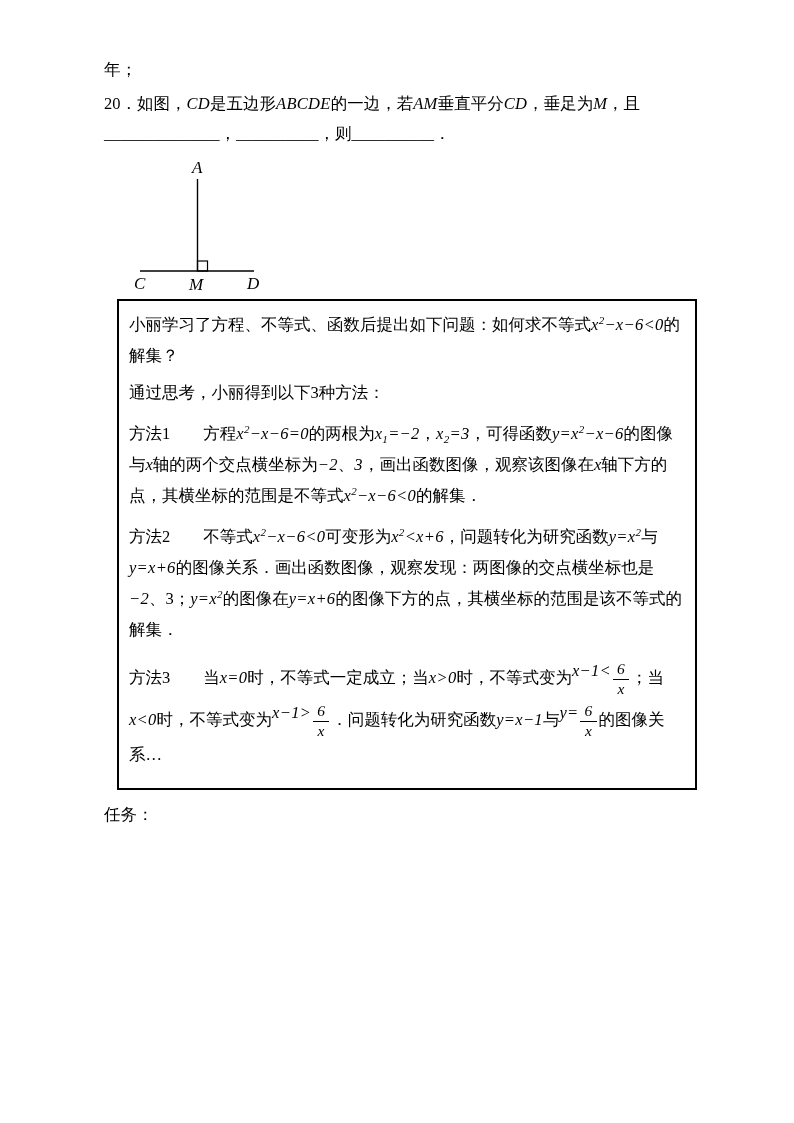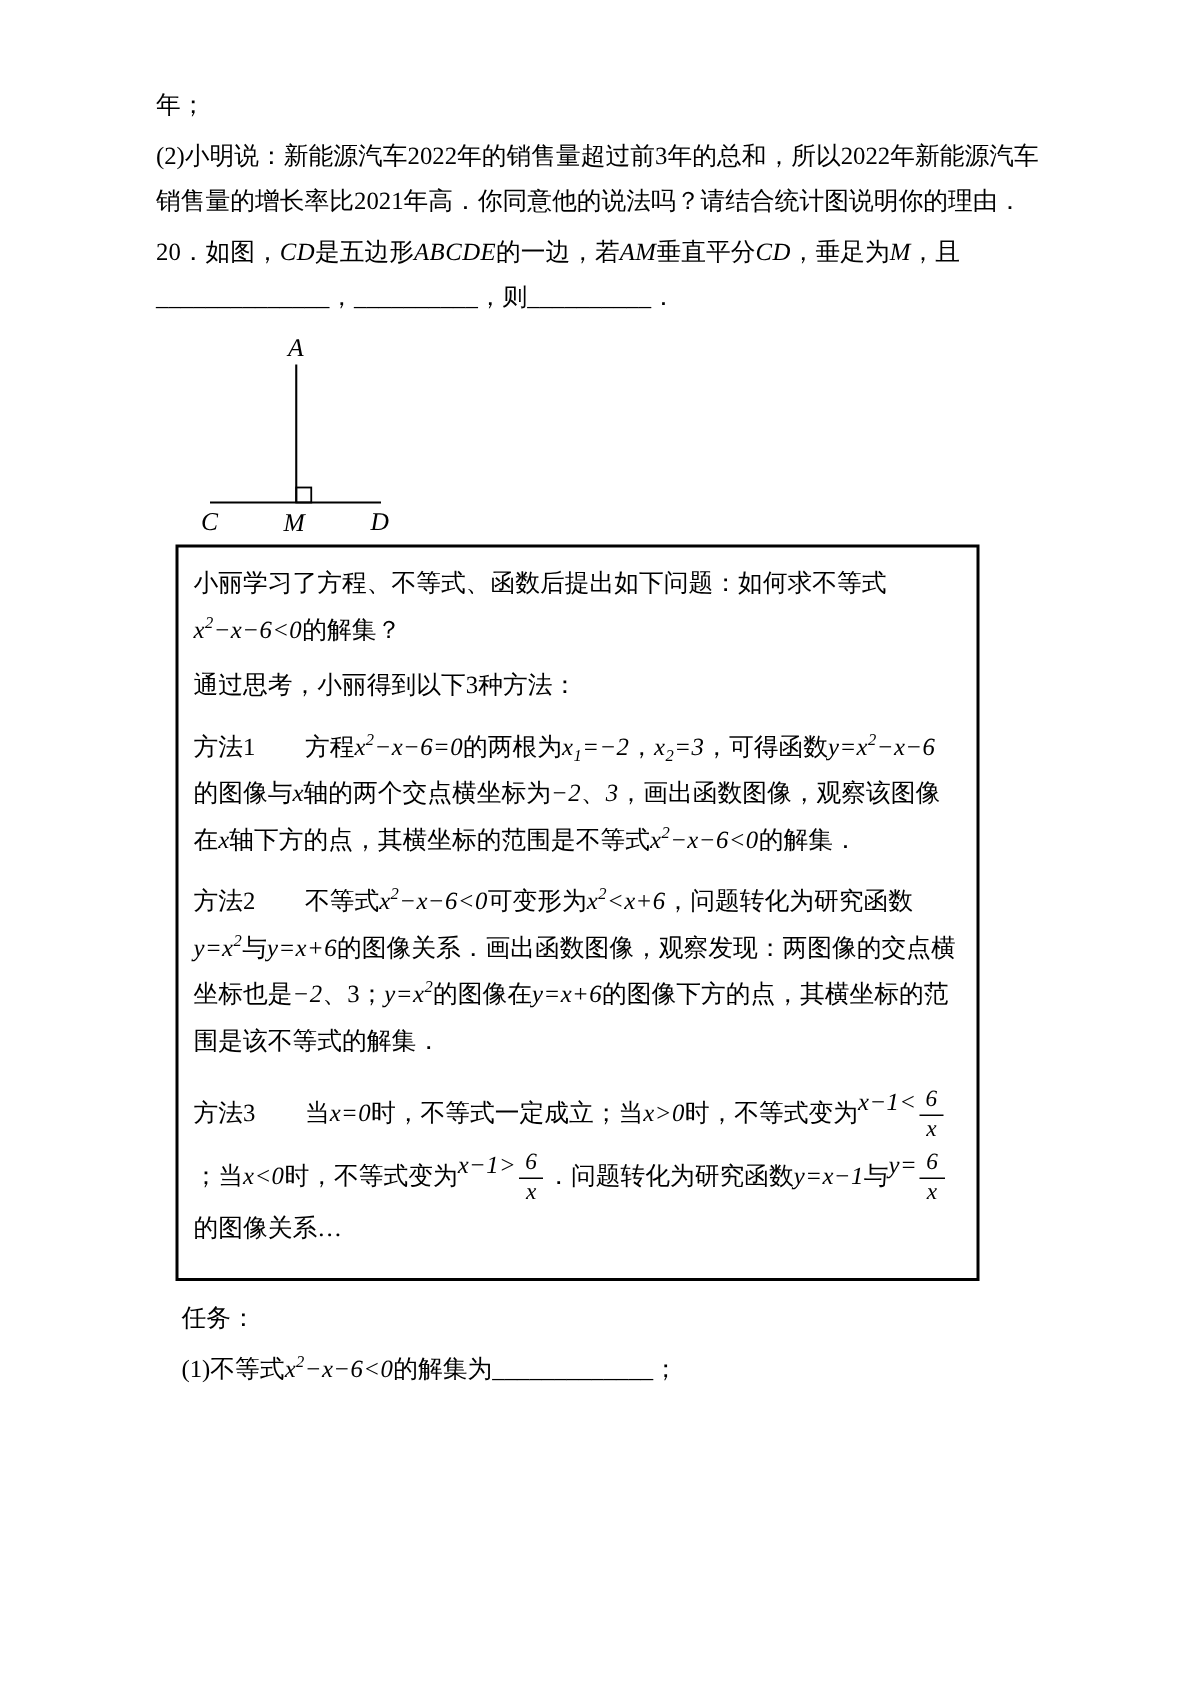--- a/index.html
+++ b/index.html
@@ -50,42 +50,41 @@
     border-bottom: 1.8px solid #000;
     padding: 0 4px 1px 4px;
   }
   .frac .den { display: block; padding-top: 1px; }
   .figure-wrap {
     margin: 8px 0 8px 26px;
     height: 134px;
   }
   .reading-box {
     box-sizing: border-box;
-    width: 536px;
+    width: 580px;
     margin: 4px 0 10px 13px;
     border: 2px solid #000;
     padding: 8px 12px 12px 10px;
   }
   .reading-box p.line { margin: 0 0 6px 0; line-height: 31px; }
   .reading-box p.method { margin-top: 10px; }
-  .tasks p.line { margin-left: 17px; }
+  .tasks p.line { margin-left: 0; }
   svg text {
     font-family: "Liberation Serif", "DejaVu Serif", serif;
     font-style: italic;
     font-size: 17px;
     fill: #000;
   }
 </style>
 </head>
 <body>
 
 <div class="page">
 
   <p class="line"><span class="txt">年；</span></p>
-  <p class="line"><span class="txt">(2)小明说：新能源汽车2022年的销售量超过前3年的总和，所以2022年新能源汽车销售量的增长率比2021年高．你同意他的说法吗？请结合统计图说明你的理由．</span></p>
 
 
   <p class="line"><span class="txt">20．如图，</span><span class="math">CD</span><span class="txt">是五边形</span><span class="math">ABCDE</span><span class="txt">的一边，若</span><span class="math">AM</span><span class="txt">垂直平分</span><span class="math">CD</span><span class="txt">，垂足为</span><span class="mathi">M</span><span class="txt">，且</span><span class="txt">______________</span><span class="txt">，</span><span class="txt">__________</span><span class="txt">，则</span><span class="txt">__________</span><span class="txt">．</span></p>
 
   <div class="figure-wrap">
     <svg width="140" height="134" viewBox="0 0 140 134">
       <text x="62" y="16">A</text>
       <line x1="67.5" y1="22" x2="67.5" y2="114" stroke="#000" stroke-width="1.4"></line>
       <line x1="10" y1="114" x2="124" y2="114" stroke="#000" stroke-width="1.4"></line>
       <rect x="67.5" y="104" width="10" height="10" fill="none" stroke="#000" stroke-width="1.2"></rect>
@@ -99,17 +98,16 @@
   <div class="reading-box">
     <p class="line"><span class="txt">小丽学习了方程、不等式、函数后提出如下问题：如何求不等式</span><span class="math">x</span><sup class="math">2</sup><span class="math">−x−6&lt;0</span><span class="txt">的解集？</span></p>
     <p class="line"><span class="txt">通过思考，小丽得到以下3种方法：</span></p>
     <p class="line method"><span class="txt">方法1　　方程</span><span class="math">x</span><sup class="math">2</sup><span class="math">−x−6=0</span><span class="txt">的两根为</span><span class="math">x</span><sub class="math">1</sub><span class="math">=−2</span><span class="txt">，</span><span class="math">x</span><sub class="math">2</sub><span class="math">=3</span><span class="txt">，可得函数</span><span class="math">y=x</span><sup class="math">2</sup><span class="math">−x−6</span><span class="txt">的图像与</span><span class="mathi">x</span><span class="txt">轴的两个交点横坐标为</span><span class="math">−2</span><span class="txt">、</span><span class="math">3</span><span class="txt">，画出函数图像，观察该图像在</span><span class="mathi">x</span><span class="txt">轴下方的点，其横坐标的范围是不等式</span><span class="math">x</span><sup class="math">2</sup><span class="math">−x−6&lt;0</span><span class="txt">的解集．</span></p>
     <p class="line method"><span class="txt">方法2　　不等式</span><span class="math">x</span><sup class="math">2</sup><span class="math">−x−6&lt;0</span><span class="txt">可变形为</span><span class="math">x</span><sup class="math">2</sup><span class="math">&lt;x+6</span><span class="txt">，问题转化为研究函数</span><span class="math">y=x</span><sup class="math">2</sup><span class="txt">与</span><span class="math">y=x+6</span><span class="txt">的图像关系．画出函数图像，观察发现：两图像的交点横坐标也是</span><span class="math">−2</span><span class="txt">、3；</span><span class="math">y=x</span><sup class="math">2</sup><span class="txt">的图像在</span><span class="math">y=x+6</span><span class="txt">的图像下方的点，其横坐标的范围是该不等式的解集．</span></p>
     <p class="line method"><span class="txt">方法3　　当</span><span class="math">x=0</span><span class="txt">时，不等式一定成立；当</span><span class="math">x&gt;0</span><span class="txt">时，不等式变为</span><span class="math hi">x−1&lt;</span><span class="frac"><span class="num math">6</span><span class="den math">x</span></span><span class="txt">；当</span><span class="math">x&lt;0</span><span class="txt">时，不等式变为</span><span class="math hi">x−1&gt;</span><span class="frac"><span class="num math">6</span><span class="den math">x</span></span><span class="txt">．问题转化为研究函数</span><span class="math">y=x−1</span><span class="txt">与</span><span class="math hi">y=</span><span class="frac"><span class="num math">6</span><span class="den math">x</span></span><span class="txt">的图像关系…</span></p>
   </div>
 
   <div class="tasks">
     <p class="line"><span class="txt">任务：</span></p>
-    <p class="line"><span class="txt">(1)不等式</span><span class="math">x</span><sup class="math">2</sup><span class="math">−x−6&lt;0</span><span class="txt">的解集为</span><span class="txt">_____________</span><span class="txt">；</span></p>
 
   </div>
 
 </div>
 
 </body></html>

